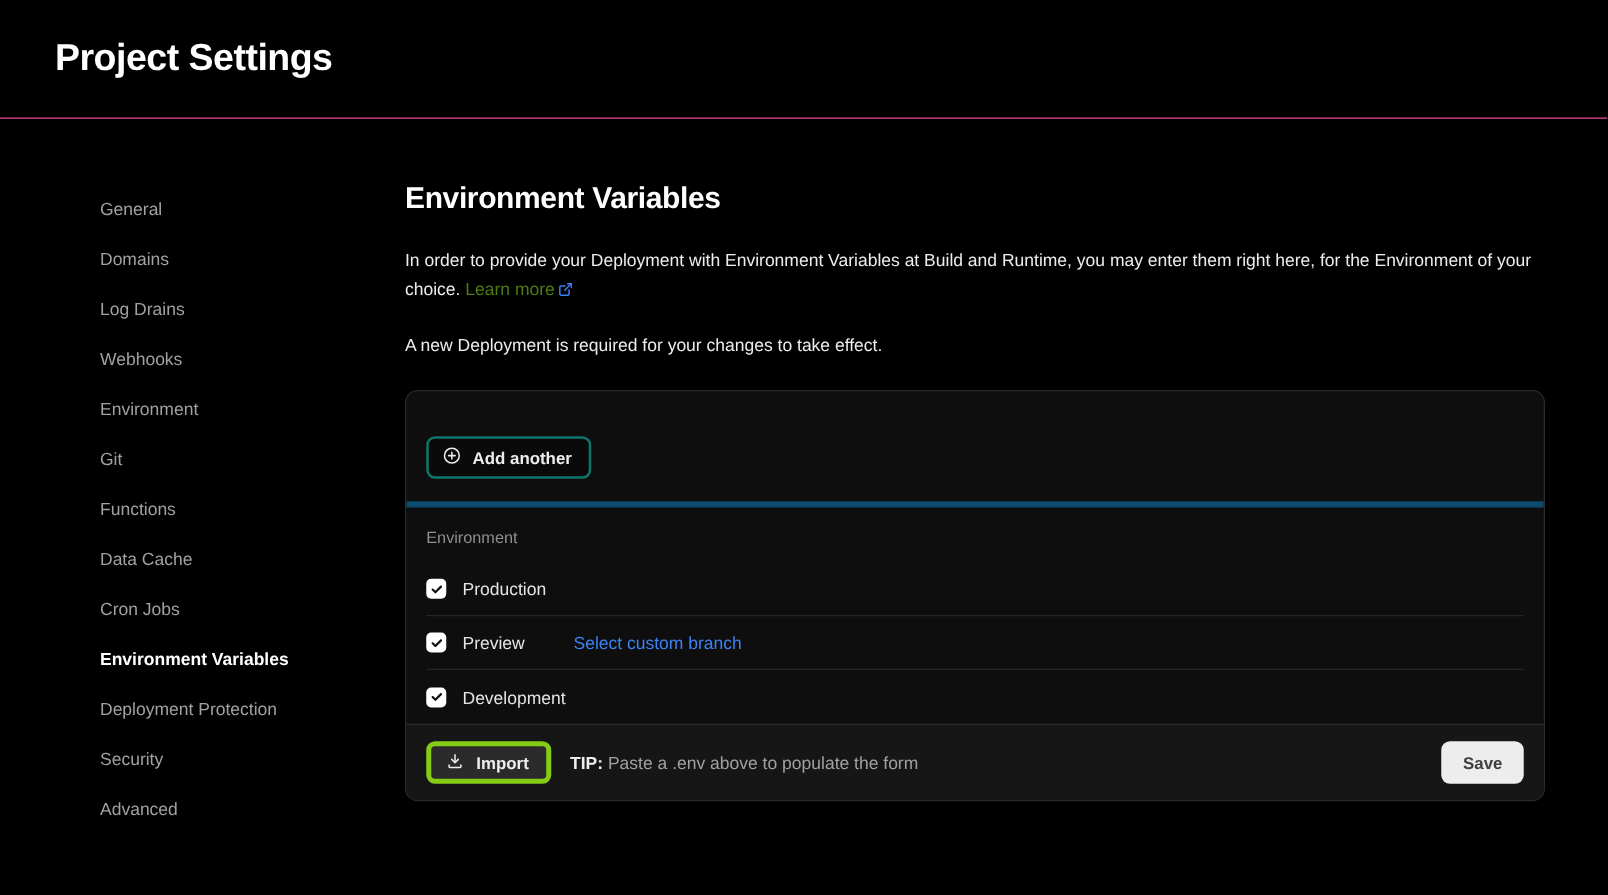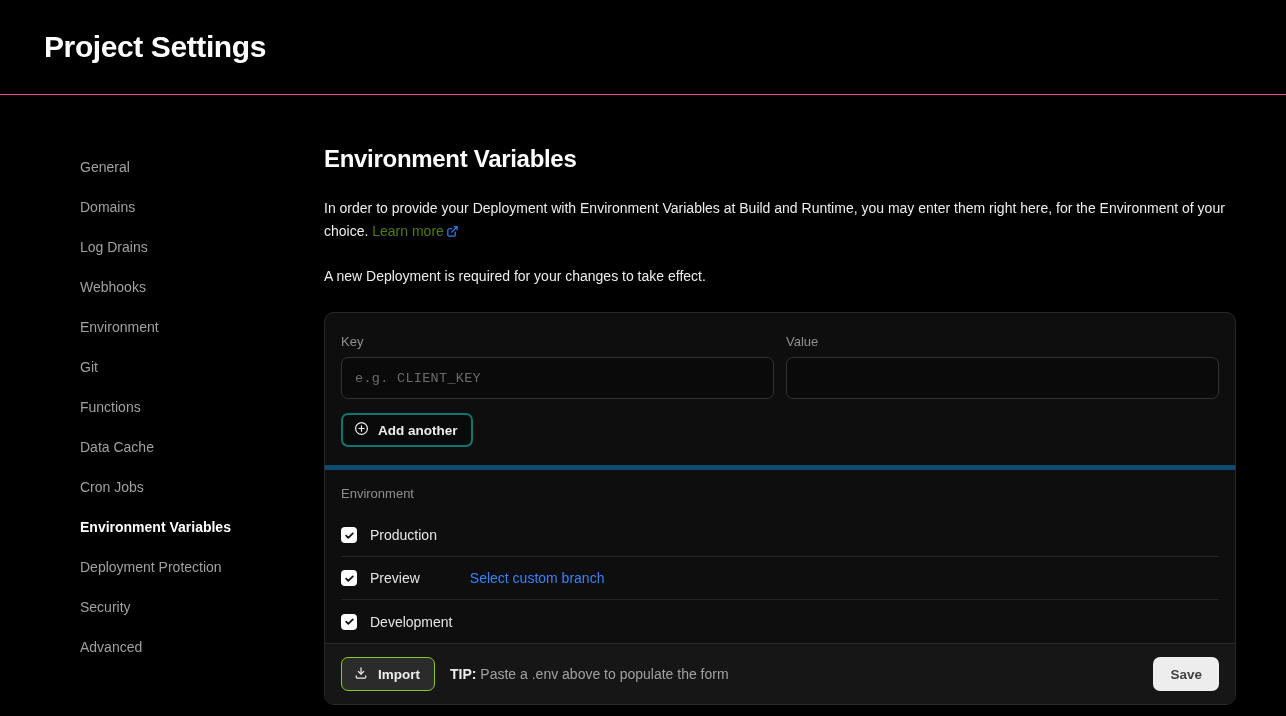--- a/index.html
+++ b/index.html
@@ -196,21 +196,21 @@
   }
   .checkbox svg { display: block; }
   .env-name {
     font-size: 14px;
     color: #e5e5e5;
     line-height: 1;
   }
   .branch-link {
     font-size: 14px;
     color: #3b82f6;
-    margin-left: 37px;
+    margin-left: 26px;
     cursor: pointer;
     text-decoration: none;
     line-height: 1;
   }
 
   
   .card-footer {
     border-top: 1px solid #2a2a2a;
     background: #161616;
     padding: 0 16px;
@@ -219,21 +219,21 @@
     align-items: center;
     gap: 15px;
   }
   .import-btn {
     display: inline-flex;
     align-items: center;
     gap: 10px;
     height: 34px;
     padding: 0 14px 0 12px;
     background: #2b2b2b;
-    border: 1px solid #84cc16;
+    border: 4px solid #84cc16;
     border-radius: 7px;
     color: #ededed;
     font-size: 13.5px;
     font-weight: 600;
     cursor: pointer;
     font-family: "Liberation Sans", sans-serif;
   }
   .tip {
     font-size: 14px;
     color: #a1a1a1;
@@ -290,30 +290,20 @@
               <path d="M9 1.2h3.8V5"></path>
               <path d="M6.1 7.9l6.5-6.6"></path>
             </svg></span></a>
     </p>
 
     <p class="intro-text second">A new Deployment is required for your changes to take effect.</p>
 
     <section class="card">
 
       <div class="card-section">
-        <div class="field-row">
-          <div class="field">
-            <label class="field-label">Key</label>
-            <input class="text-input mono" type="text" placeholder="e.g. CLIENT_KEY" value="" style="">
-          </div>
-          <div class="field">
-            <label class="field-label">Value</label>
-            <input class="text-input" type="text" placeholder="" style="">
-          </div>
-        </div>
 
         <button class="add-another">
           <span><svg width="15" height="15" viewBox="0 0 16 16" fill="none" stroke="#ededed" stroke-width="1.3" stroke-linecap="round">
                 <circle cx="8" cy="8" r="6.3"></circle>
                 <path d="M8 5.2v5.6M5.2 8h5.6"></path>
               </svg></span>
           <span>Add another</span>
         </button>
       </div>
 

